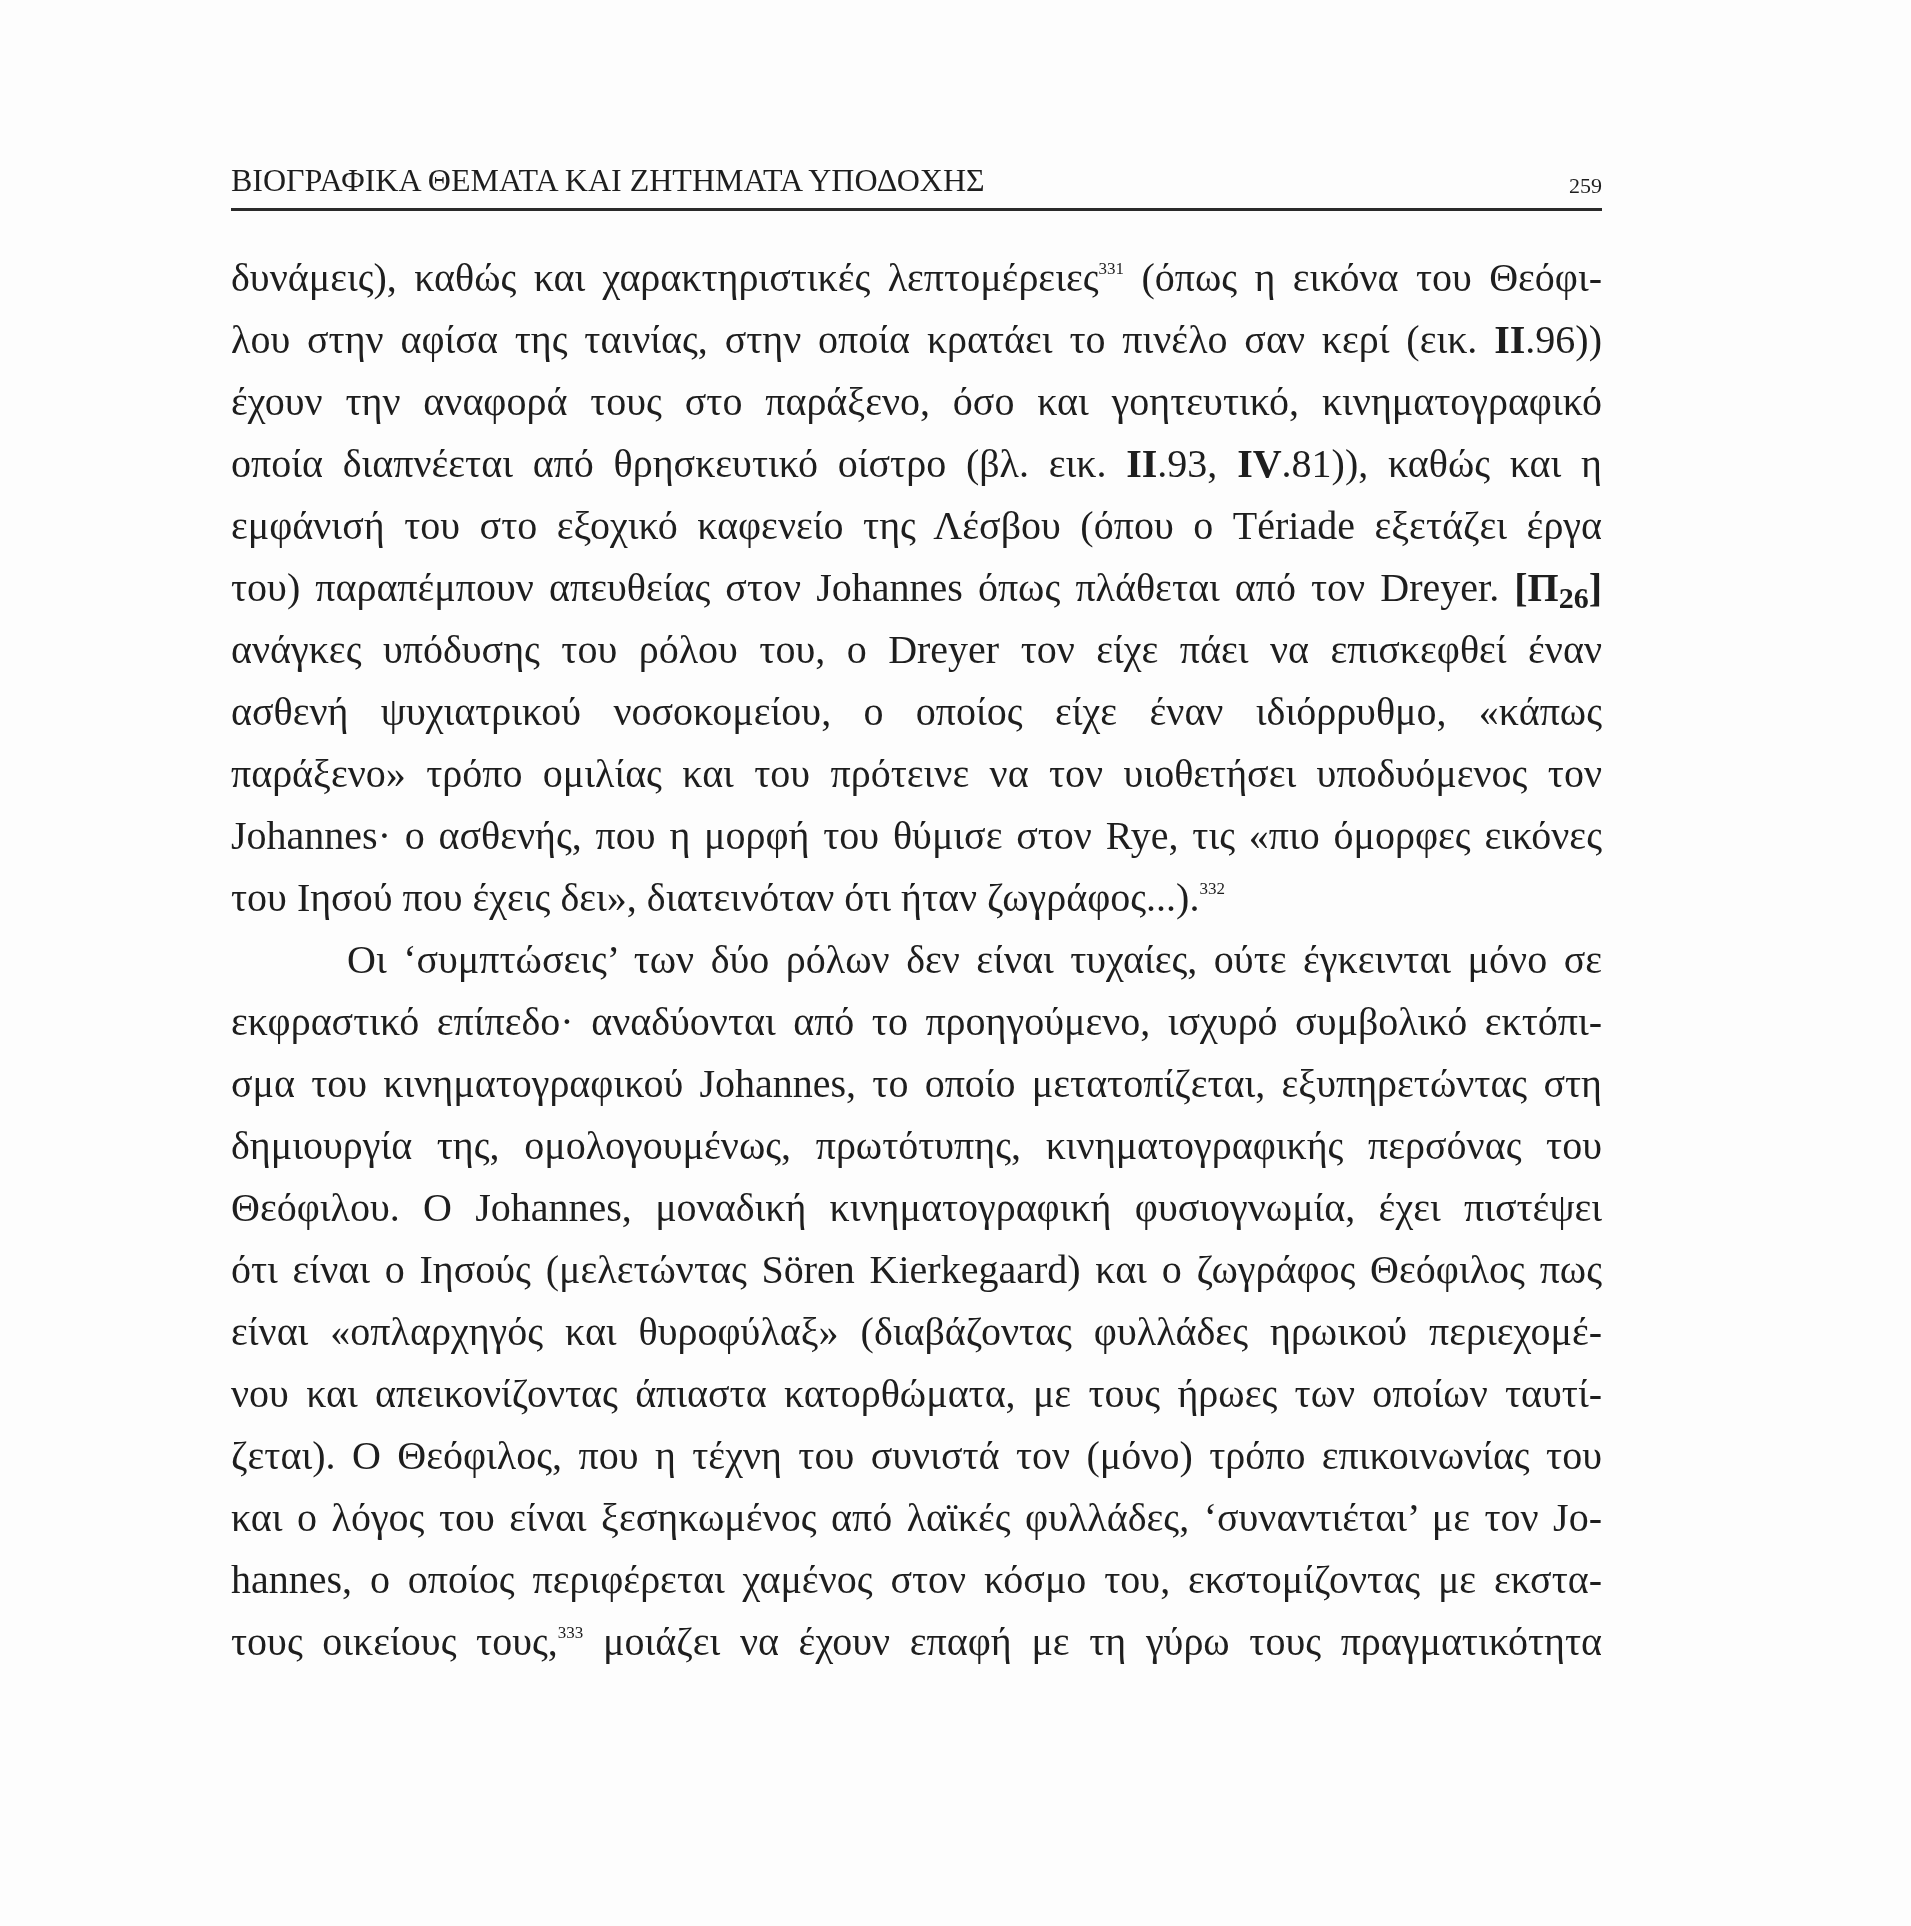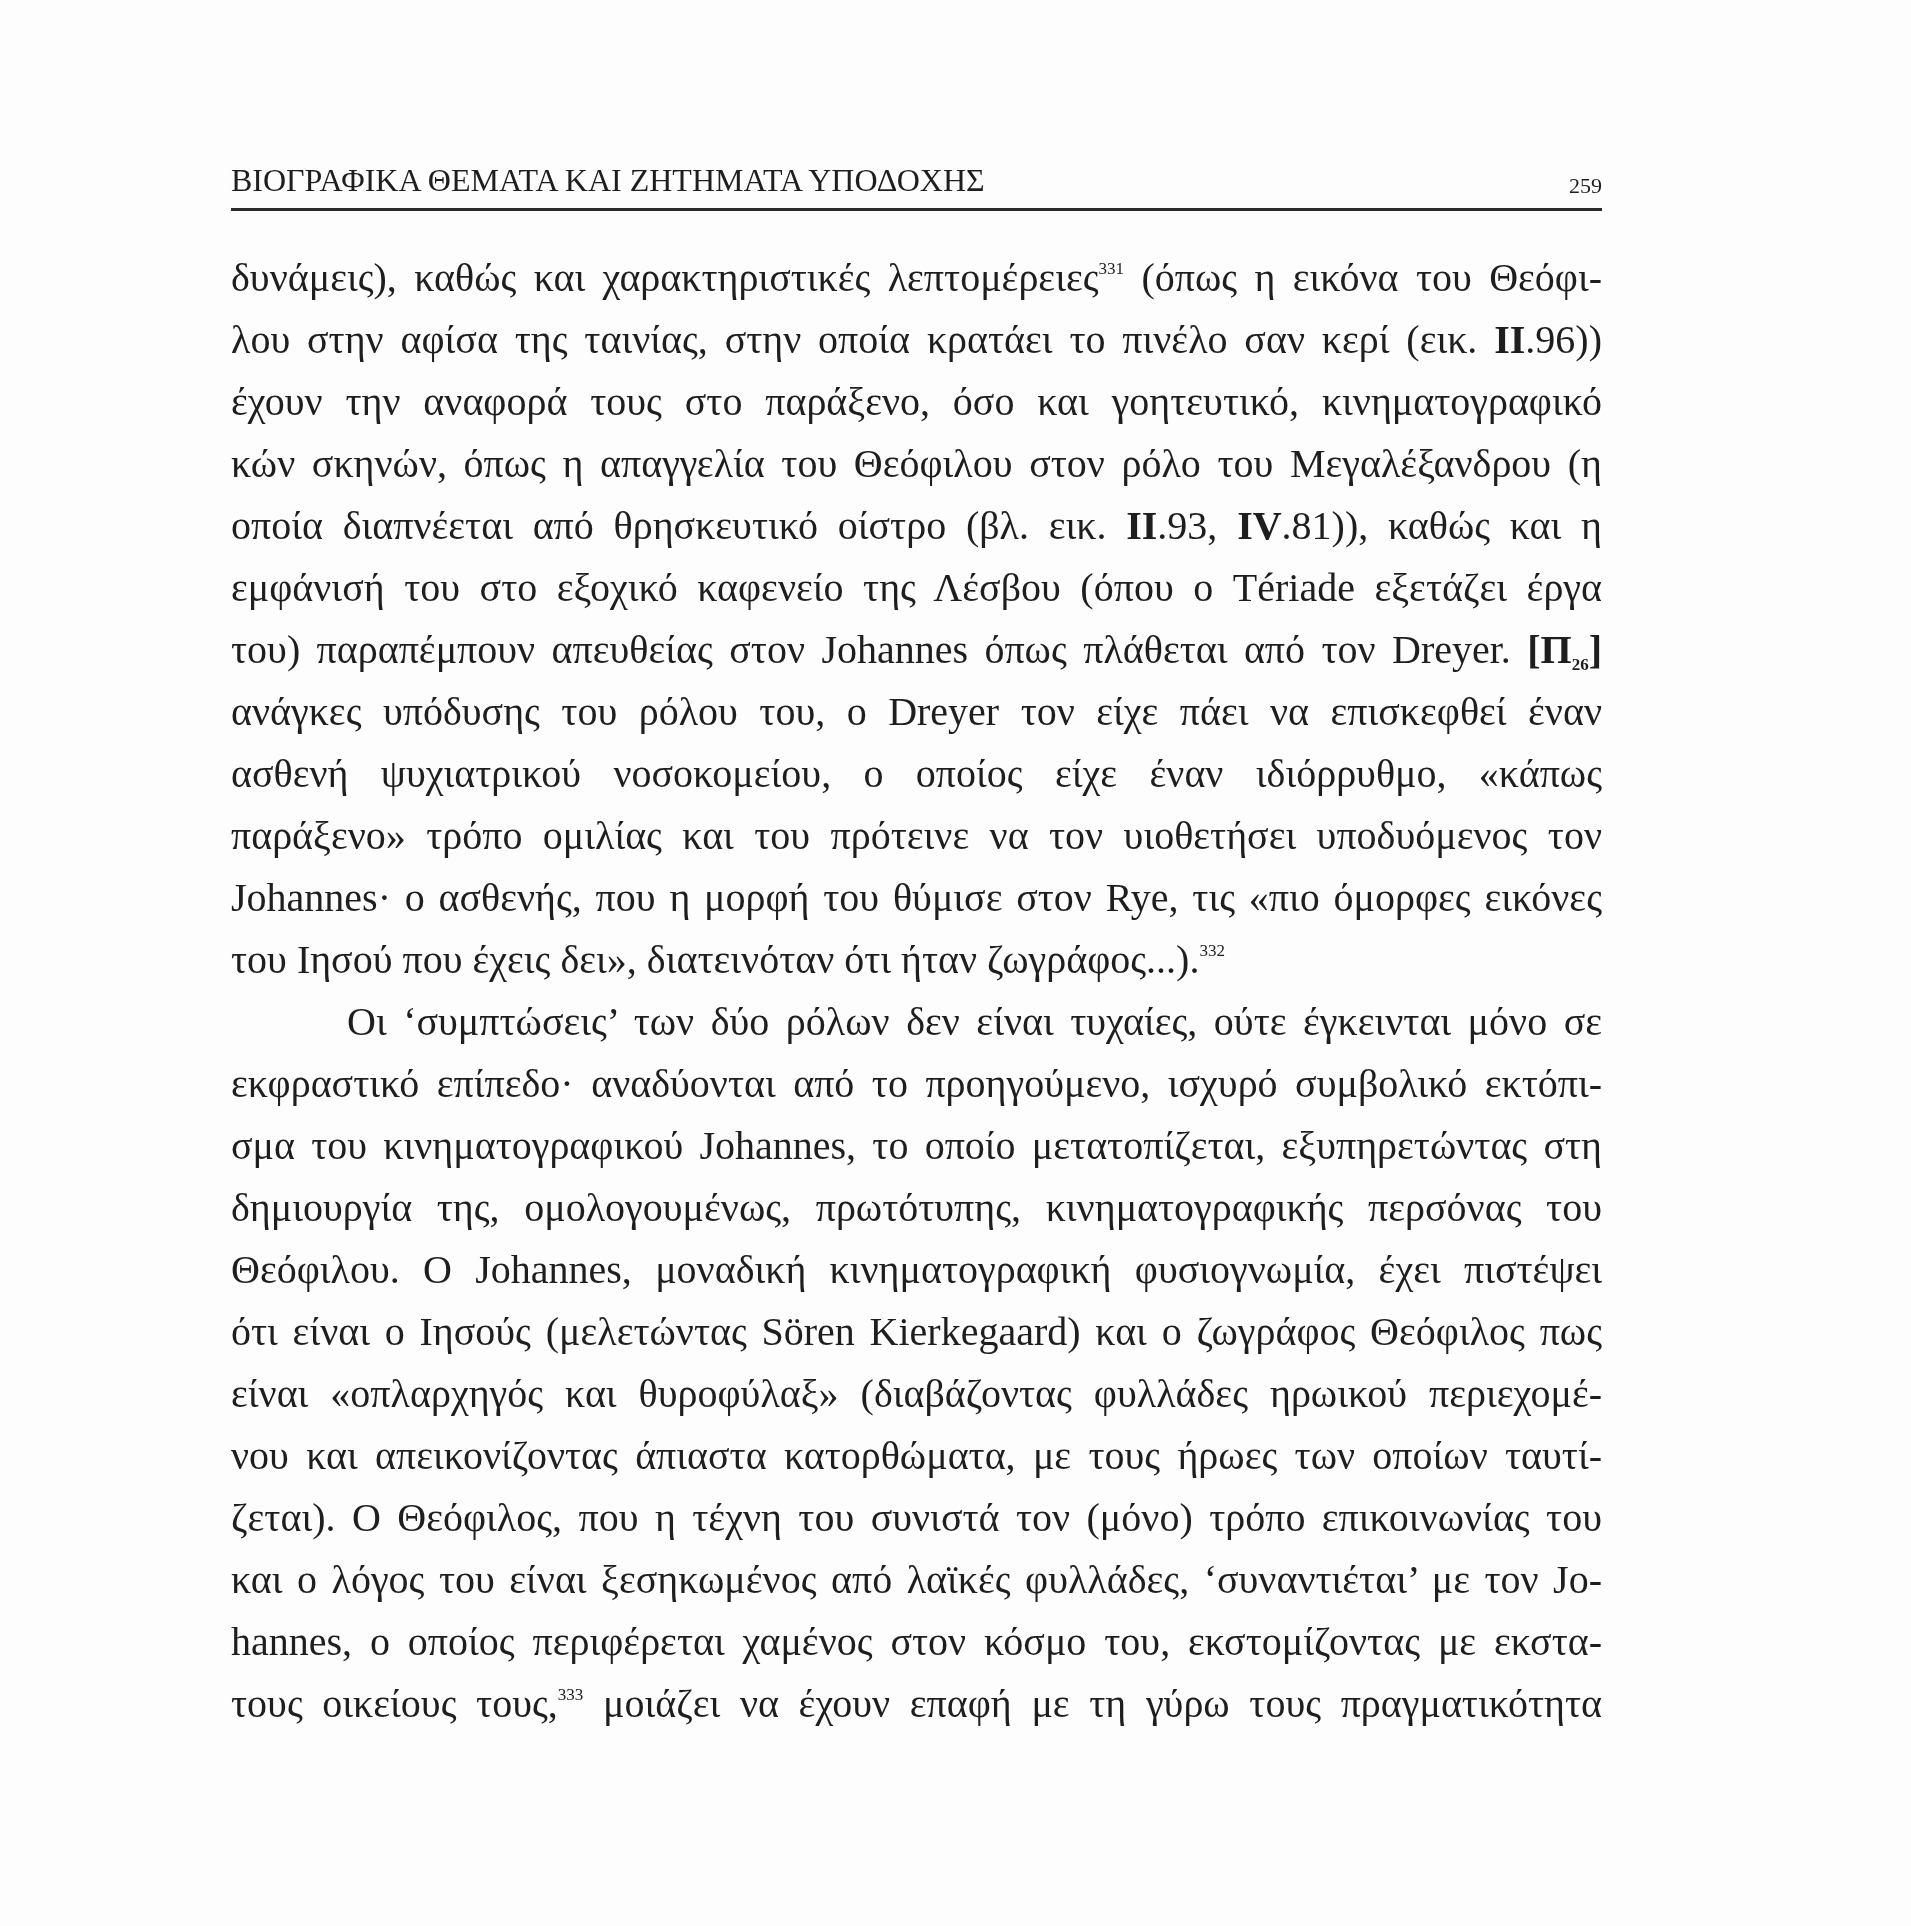--- a/index.html
+++ b/index.html
@@ -10,40 +10,39 @@
   .running-head { position: absolute; left: 231px; top: 160px; width: 1371px; height: 46px; }
   .running-head .title { position: absolute; left: 0; bottom: 7px; font-size: 32px; letter-spacing: 0px; white-space: nowrap; }
   .running-head .folio { position: absolute; right: 0; bottom: 7px; font-size: 22px; }
   .head-rule { position: absolute; left: 231px; top: 208px; width: 1371px; height: 2.7px; background: #2a2a2a; }
 
   .body-text { position: absolute; left: 231px; top: 247px; width: 1371px; font-size: 40px; line-height: 62px; }
   .line { display: block; height: 62px; white-space: nowrap; text-align: justify; text-align-last: justify; }
   .line.last { text-align-last: left; }
   .line.indent { padding-left: 116px; }
   sup { font-size: 17px; line-height: 0; vertical-align: 17px; }
-  sub { font-size: 17px; line-height: 0; vertical-align: -7px; margin-top: 40px; }
+  sub { font-size: 30px; line-height: 0; vertical-align: -7px; margin-top: 40px; }
   b { font-weight: bold; }
 </style>
 </head>
 <body>
 
 <div class="page">
 
   <div class="running-head">
     <span class="title">ΒΙΟΓΡΑΦΙΚΑ ΘΕΜΑΤΑ ΚΑΙ ΖΗΤΗΜΑΤΑ ΥΠΟΔΟΧΗΣ</span>
     <span class="folio">259</span>
   </div>
   <div class="head-rule"></div>
 
   <div class="body-text">
     <div>
       <span class="line"><span>δυνάμεις), καθώς και χαρακτηριστικές λεπτομέρειες</span><sup>331</sup><span> (όπως η εικόνα του Θεόφι-</span></span>
       <span class="line"><span>λου στην αφίσα της ταινίας, στην οποία κρατάει το πινέλο σαν κερί (εικ. </span><b><span>II</span></b><span>.96))</span></span>
       <span class="line">έχουν την αναφορά τους στο παράξενο, όσο και γοητευτικό, κινηματογραφικό</span>
-      <span class="line">κών σκηνών, όπως η απαγγελία του Θεόφιλου στον ρόλο του Μεγαλέξανδρου (η</span>
       <span class="line"><span>οποία διαπνέεται από θρησκευτικό οίστρο (βλ. εικ. </span><b>II</b><span>.93, </span><b>IV</b><span>.81)), καθώς και η</span></span>
       <span class="line">εμφάνισή του στο εξοχικό καφενείο της Λέσβου (όπου ο Tériade εξετάζει έργα</span>
       <span class="line"><span>του) παραπέμπουν απευθείας στον Johannes όπως πλάθεται από τον Dreyer. </span><b><span>[Π</span><sub>26</sub><span>]</span></b></span>
       <span class="line">ανάγκες υπόδυσης του ρόλου του, ο Dreyer τον είχε πάει να επισκεφθεί έναν</span>
       <span class="line">ασθενή ψυχιατρικού νοσοκομείου, ο οποίος είχε έναν ιδιόρρυθμο, «κάπως</span>
       <span class="line">παράξενο» τρόπο ομιλίας και του πρότεινε να τον υιοθετήσει υποδυόμενος τον</span>
       <span class="line">Johannes· ο ασθενής, που η μορφή του θύμισε στον Rye, τις «πιο όμορφες εικόνες</span>
       <span class="line last"><span>του Ιησού που έχεις δει», διατεινόταν ότι ήταν ζωγράφος...).</span><sup>332</sup></span>
     </div>
 

